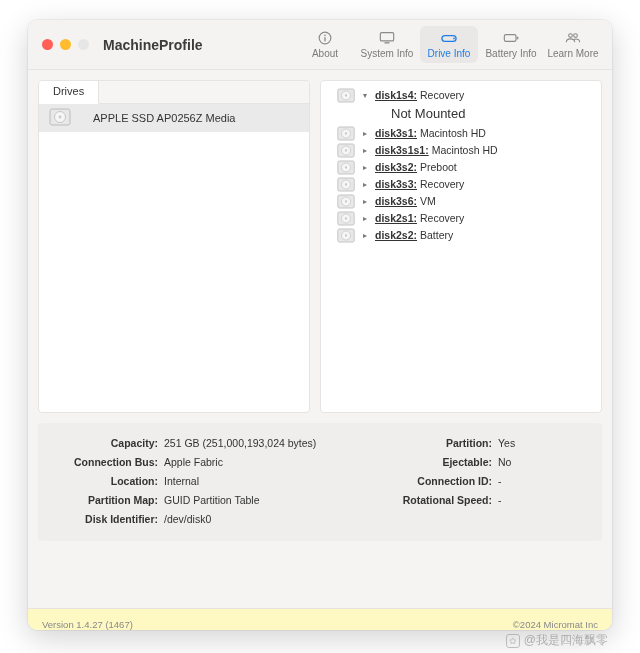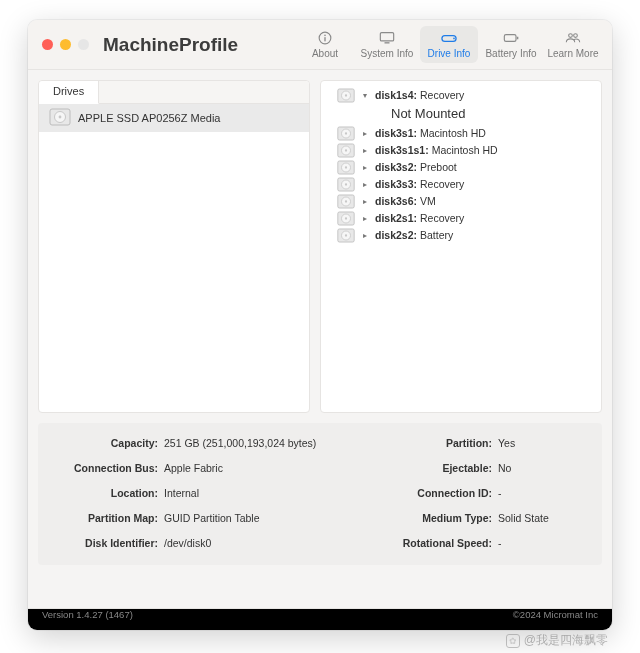--- a/index.html
+++ b/index.html
@@ -29,21 +29,21 @@
     align-items: center;
     padding: 0 10px 0 14px;
     border-bottom: 1px solid #e6e4e2;
     background: #f5f3f1;
   }
   .traffic { display: flex; gap: 7px; align-items: center; }
   .tl { width: 11px; height: 11px; border-radius: 50%; }
   .tl.red { background: #ff5f57; }
   .tl.yel { background: #febc2e; }
   .tl.grn { background: #e6e6e6; }
-  .app-title { margin-left: 14px; font-size: 19px; font-weight: 600; color: #3c3c3c; }
+  .app-title { margin-left: 14px; font-size: 14px; font-weight: 600; color: #3c3c3c; }
   .toolbar { margin-left: auto; display: flex; gap: 4px; }
   .tb-item {
     width: 58px;
     display: flex;
     flex-direction: column;
     align-items: center;
     justify-content: center;
     gap: 2px;
     padding: 4px 0;
     border-radius: 6px;
@@ -80,21 +80,21 @@
     border-right: 1px solid #e6e4e2;
     border-bottom: 1px solid #fff;
     margin-bottom: -1px;
     font-size: 11px;
     border-radius: 4px 0 0 0;
   }
   .left-list { flex: 1; overflow: auto; }
   .drive-row {
     display: flex;
     align-items: center;
-    gap: 7px;
+    gap: 22px;
     padding: 4px 10px;
     background: #eaeaea;
     font-size: 11px;
   }
   .right-panel {
     flex: 1;
     background: #fff;
     border: 1px solid #e6e4e2;
     border-radius: 4px;
     height: 333px;
@@ -103,50 +103,50 @@
   .vol-row {
     display: flex;
     align-items: center;
     gap: 6px;
     padding: 1px 0;
     font-size: 10.5px;
     line-height: 15px;
   }
   .chev { width: 8px; text-align: center; color: #777; font-size: 8px; cursor: pointer; }
   .vol-icon svg { width: 18px; height: 15px; display: block; }
-  .vol-name { font-weight: 700; }
+  .vol-name { font-weight: 700; text-decoration: underline; }
   .vol-desc { font-weight: 400; }
   .sub { margin-left: 66px; font-size: 13px; padding: 2px 0 4px; }
   .details {
     margin: 0 10px 0;
     background: #efeeed;
     border-radius: 4px;
     padding: 14px 0 16px;
     display: flex;
     gap: 30px;
     font-size: 10.5px;
   }
-  .det-col { display: flex; flex-direction: column; gap: 13px; }
+  .det-col { display: flex; flex-direction: column; gap: 7px; }
   .det-col.c1 { width: 320px; }
   .det-col.c2 { flex: 1; }
   .drow { display: flex; gap: 6px; }
   .dl { text-align: right; font-weight: 700; width: 120px; }
   .det-col.c2 .dl { width: 104px; }
   .dv { flex: 1; }
   .footer {
     position: absolute;
     left: 0; right: 0; bottom: 0;
     height: 22px;
     border-top: 1px solid #e6e4e2;
     display: flex;
-    align-items: flex-start;
+    align-items: flex-end;
     padding: 0 14px;
     font-size: 9.5px;
     color: #888;
-    background: #000000;
+    background: #fef9c3;
   }
   .footer .right { margin-left: auto; }
   .watermark {
     position: absolute;
     right: 32px;
     bottom: 4px;
     font-size: 12px;
     color: rgba(0,0,0,0.28);
     display: flex;
     align-items: center;
@@ -358,24 +358,20 @@
         </div>
         <div class="drow">
           <span class="dl">Ejectable:</span>
           <span class="dv">No</span>
         </div>
         <div class="drow">
           <span class="dl">Connection ID:</span>
           <span class="dv">-</span>
         </div>
         <div class="drow">
-          <span class="dl">Medium Type:</span>
-          <span class="dv">Solid State</span>
-        </div>
-        <div class="drow">
           <span class="dl">Rotational Speed:</span>
           <span class="dv">-</span>
         </div>
       </div>
   </div>
 
   <div class="footer">
     <span>Version 1.4.27 (1467)</span>
     <span class="right">©2024 Micromat Inc</span>
   </div>

